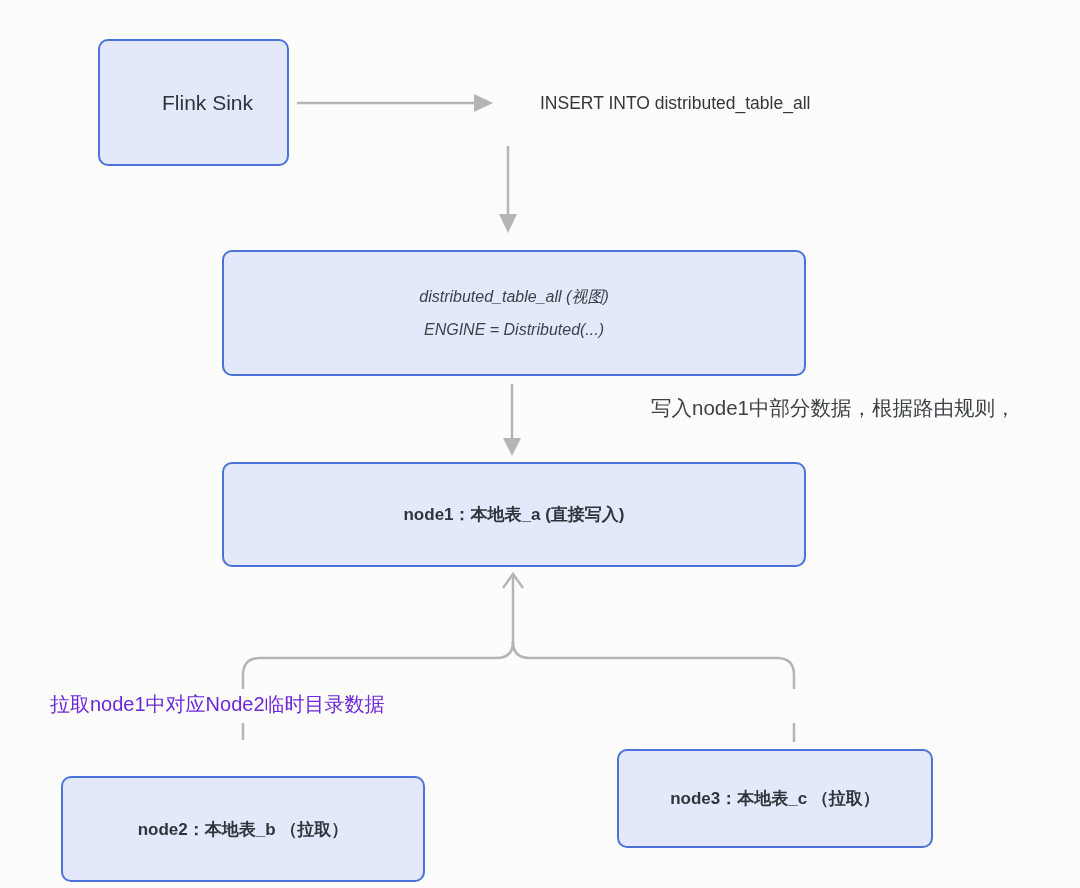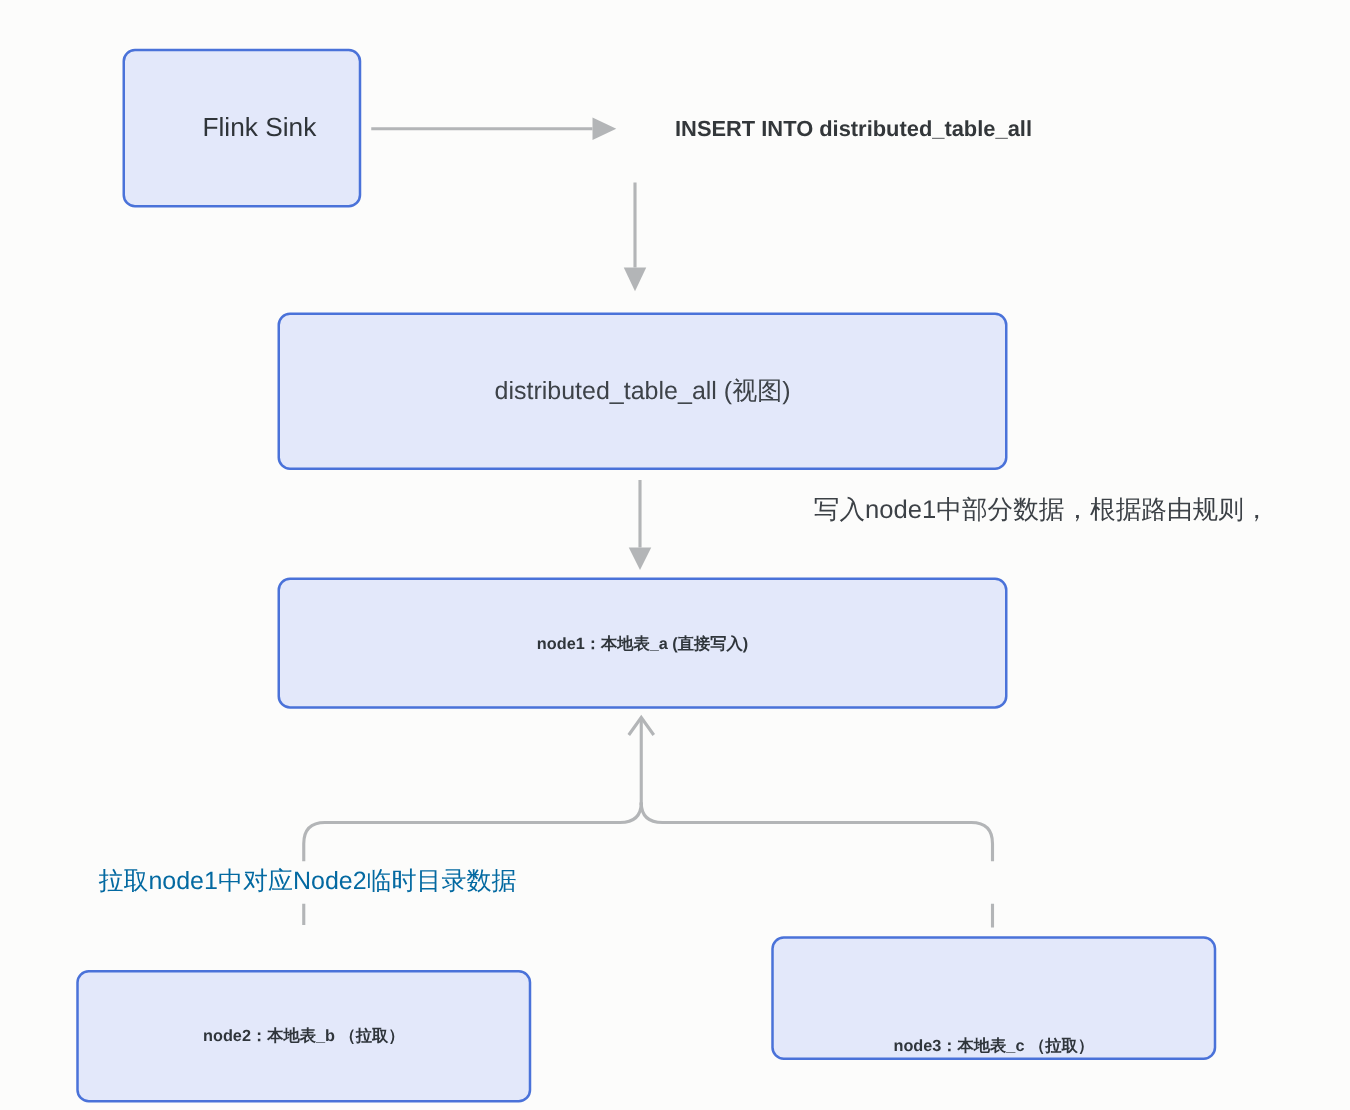--- a/index.html
+++ b/index.html
@@ -26,36 +26,36 @@
     display:flex;
     flex-direction:column;
     align-items:center;
     justify-content:center;
     text-align:center;
   }
   .box-label{
     color:var(--text-dark,#33383d);
   }
   .flink-label{font-size:21px;color:#2f3439;margin-left:28px;}
-  .dist-line{font-size:20px;line-height:33px;color:var(--text-regular,#3d4248);}
-  .node-label{font-size:13px;font-weight:700;color:#2f353b;}
+  .dist-line{font-size:16px;line-height:33px;color:var(--text-regular,#3d4248);font-style:italic;}
+  .node-label{font-size:17px;font-weight:700;color:#2f353b;}
   .sql-label{
     position:absolute;left:540px;top:93px;
-    font-size:17.5px;font-weight:700;color:#33373a;
+    font-size:17.5px;font-weight:400;color:#33373a;
     white-space:nowrap;
   }
   .routing-note{
     position:absolute;left:651px;top:390px;
     font-size:20.5px;color:#3c4146;
     line-height:36px;white-space:nowrap;
   }
   .pull-label{
     position:absolute;
-    font-size:20px;color:#0369a1;
-    text-align:center;white-space:nowrap;
+    font-size:20px;color:#6d28d9;
+    white-space:nowrap;
   }
   #pull-node2-label{left:50px;top:691px;width:392px;}
   #pull-node3-label{left:600px;top:691px;width:390px;}
   .stroke{
     stroke:var(--connector,#b3b5b7);
     stroke-width:2.5;
     fill:none;
   }
   .head{
     fill:var(--connector,#b3b5b7);
@@ -96,33 +96,34 @@
   </svg>
 
   <div class="box" style="left:98px;top:39px;width:191px;height:127px;">
     <div class="box-label flink-label">Flink Sink</div>
   </div>
 
   <div class="sql-label">INSERT INTO distributed_table_all</div>
 
   <div class="box" style="left:222px;top:250px;width:584px;height:126px;">
     <div class="dist-line">distributed_table_all (视图)</div>
+    <div class="dist-line">ENGINE = Distributed(...)</div>
   </div>
 
   <div class="routing-note">
     <div>写入node1中部分数据，根据路由规则，</div>
   </div>
 
   <div class="box" style="left:222px;top:462px;width:584px;height:105px;">
     <div class="node-label">node1：本地表_a (直接写入)</div>
   </div>
 
   <div class="pull-label" id="pull-node2-label">拉取node1中对应Node2临时目录数据</div>
 
   <div class="box" style="left:61px;top:776px;width:364px;height:106px;">
     <div class="node-label">node2：本地表_b （拉取）</div>
   </div>
 
-  <div class="box" style="left:617px;top:749px;width:356px;height:99px;justify-content:flex-end;">
+  <div class="box" style="left:617px;top:749px;width:316px;height:99px;">
     <div class="node-label">node3：本地表_c （拉取）</div>
   </div>
 
 </div>
 
 </body></html>

